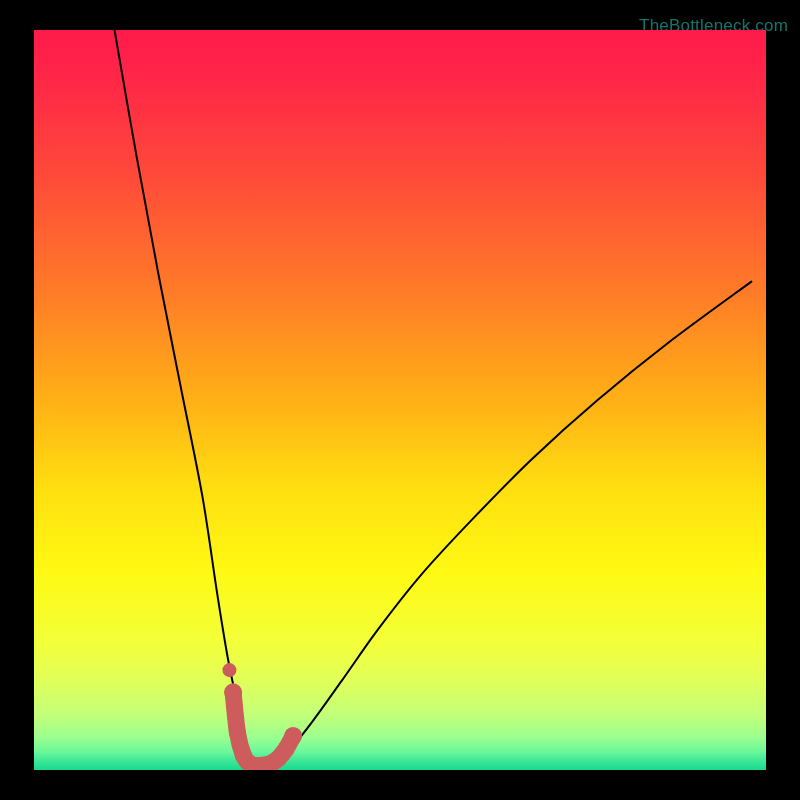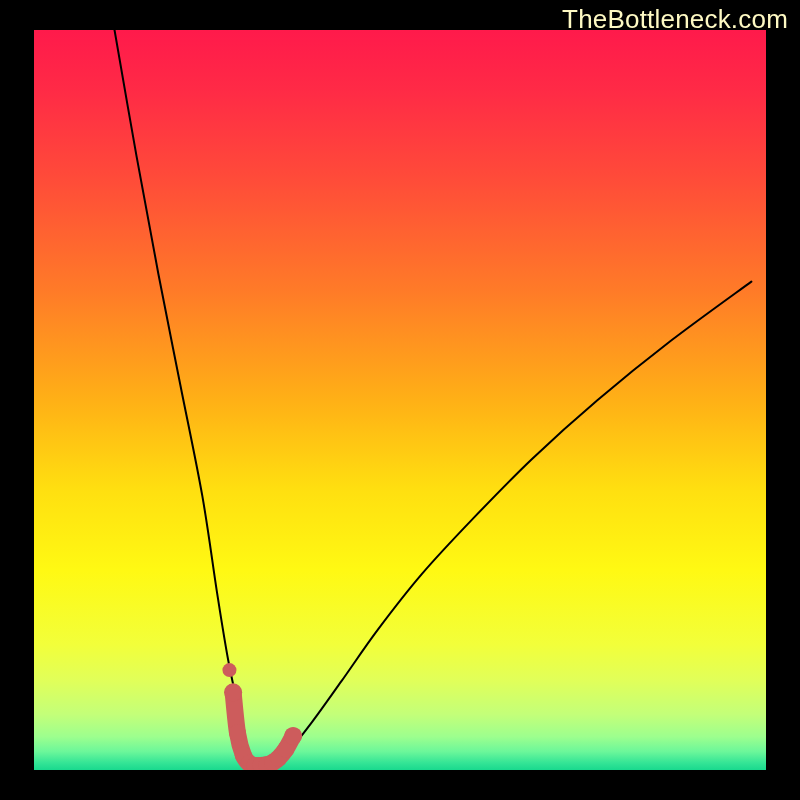--- a/index.html
+++ b/index.html
@@ -23,24 +23,24 @@
     position: absolute;
     
     top: 30px;
     left: 34px;
     width: 732px;
     height: 740px;
     overflow: hidden;
   }
   .watermark {
     position: absolute;
-    top: 4px;
+    top: 16px;
     right: 12px;
-    color: #fef9c3;
-    font-size: 26px;
+    color: #0f766e;
+    font-size: 17px;
     font-weight: 400;
     letter-spacing: 0.2px;
     font-family: Arial, sans-serif;
   }
   svg {
     display: block;
   }
 </style>
 </head>
 <body>

